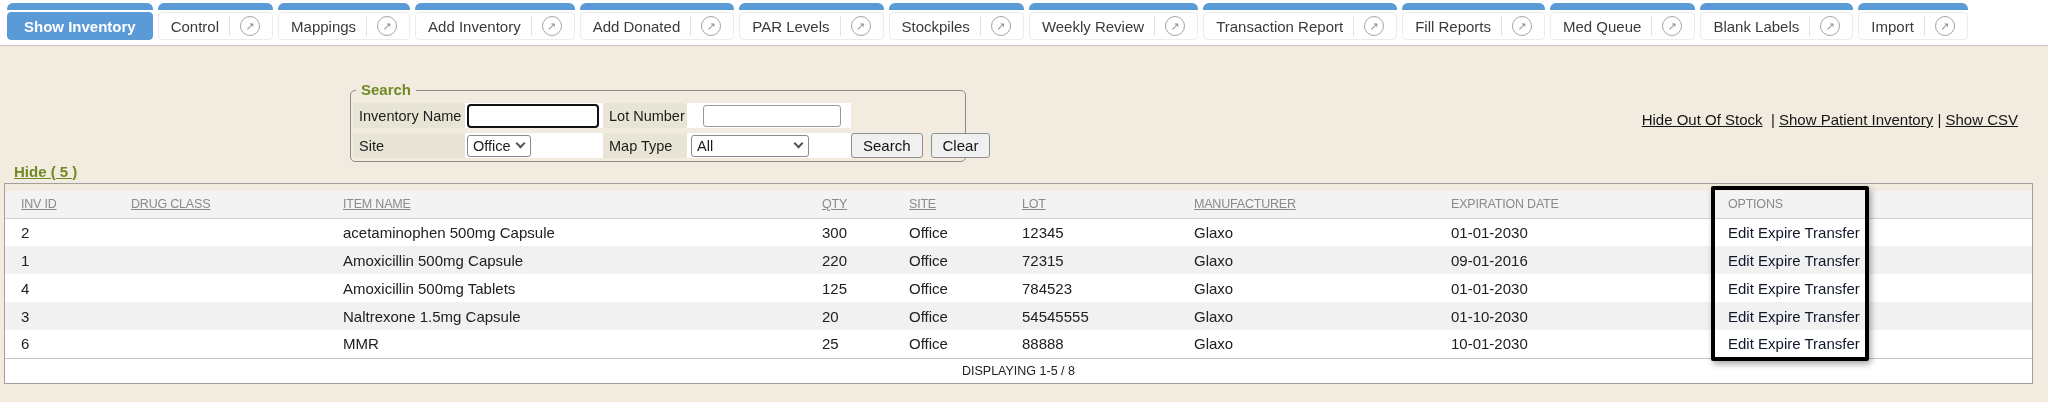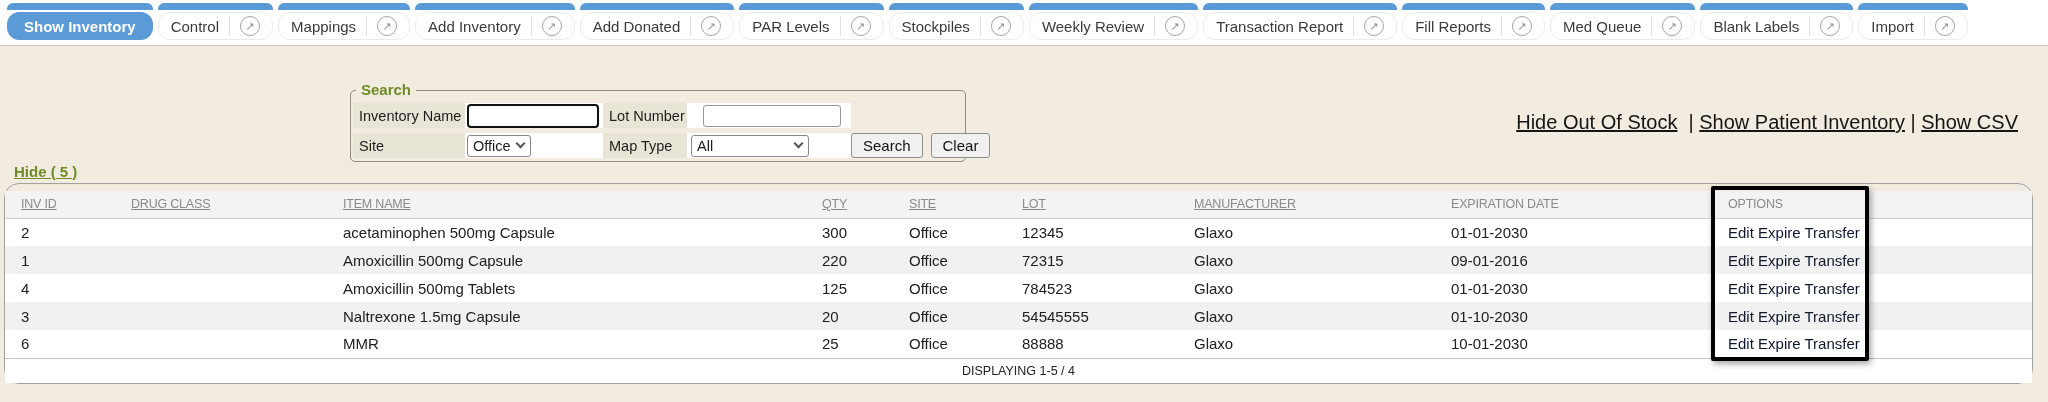--- a/index.html
+++ b/index.html
@@ -13,21 +13,21 @@
   
   .tab-bar {
     position:absolute; top:0; left:0; width:2048px; height:46px;
     background:#ffffff; border-bottom:1px solid #c6c5c0;
   }
   .tabs { display:flex; gap:5px; padding:3px 0 0 7px; }
   .tab { display:flex; flex-direction:column; cursor:pointer; }
   .tab-cap { height:7px; background:#5a9ad6; border-radius:6px 6px 0 0; }
   .tab-body {
     margin-top:2px; height:28px; background:#fff; border:1px solid #ececea;
-    border-radius:12px; display:flex; align-items:center; padding:0 12px;
+    border-radius:4px; display:flex; align-items:center; padding:0 12px;
     font-size:15px; color:#3a3a3a; white-space:nowrap;
   }
   .tab.active .tab-body { background:#5a9ad6; color:#fff; font-weight:bold; border-color:#5a9ad6; padding:0 16px; }
   .tab-iconwrap { margin-left:10px; padding-left:10px; border-left:1px solid #e2e2e0; display:flex; align-items:center; }
   .ext-icon {
     width:20px; height:20px; border:1px solid #a5a5a5; border-radius:50%;
     display:flex; align-items:center; justify-content:center;
     font-size:11px; color:#8f8f8f; line-height:1;
   }
 
@@ -63,34 +63,34 @@
   .sel-site { width:64px; } .sel-map { width:118px; margin-left:4px; }
   .chev { width:7px; height:7px; border-left:2px solid #555; border-bottom:2px solid #555;
           transform:rotate(-45deg); margin-top:-4px; }
   .btn {
     font-size:15px; color:#111; background:#f0f0f0; border:1px solid #8f8f8f;
     border-radius:3px; padding:2px 11px; height:25px; cursor:pointer;
     font-family:"Liberation Sans", sans-serif;
   }
 
   
-  .top-links { position:absolute; top:111px; right:30px; font-size:20px; color:#151515; white-space:pre; }
+  .top-links { position:absolute; top:111px; right:30px; font-size:15px; color:#151515; white-space:pre; }
   .top-links a { color:#151515; text-decoration:underline; cursor:pointer; }
 
   
   .inv-legend {
     position:absolute; left:8px; top:163px; z-index:2; background:#f1ecdf;
     padding:0 6px; display:flex; align-items:baseline; gap:8px;
   }
   .hide-link { font-size:15px; font-weight:bold; color:#6e8b26; text-decoration:underline; cursor:pointer; }
   .inv-title { font-size:20px; font-weight:bold; color:#6e8b26; }
 
   .inv-fieldset {
     position:absolute; left:4px; top:183px; width:2029px; height:201px;
-    border:1px solid #a0a0a0; border-radius:15px;
+    border:1px solid #a0a0a0; border-radius:0;
   }
   .inv-table-wrap { position:absolute; left:0; right:0; top:7px; }
   table { width:100%; border-collapse:collapse; table-layout:fixed; }
   th {
     height:27px; text-align:left; padding-left:16px; background:#f3f3f3;
     border-bottom:1px solid #cfcfcf; font-size:12.5px; font-weight:normal;
     color:#8a8a8a; letter-spacing:-0.2px; white-space:nowrap; overflow:hidden;
   }
   th.sortable { text-decoration:underline; cursor:pointer; }
   td { height:28px; padding-left:16px; font-size:15px; color:#202020; white-space:nowrap; overflow:hidden; }
@@ -370,20 +370,20 @@
             <td>Office</td>
             <td>88888</td>
             <td>Glaxo</td>
             <td>10-01-2030</td>
             <td><a class="opt-link">Edit</a> <a class="opt-link">Expire</a> <a class="opt-link">Transfer</a></td>
             <td></td>
           </tr>
         </tbody>
       <tfoot>
         <tr class="footer-row">
-          <td colspan="10">DISPLAYING 1-5 / 4</td>
+          <td colspan="10">DISPLAYING 1-5 / 8</td>
         </tr>
       </tfoot>
     </table>
   </div>
 </div>
 
 <div class="highlight-box"></div>
 
 </body></html>

